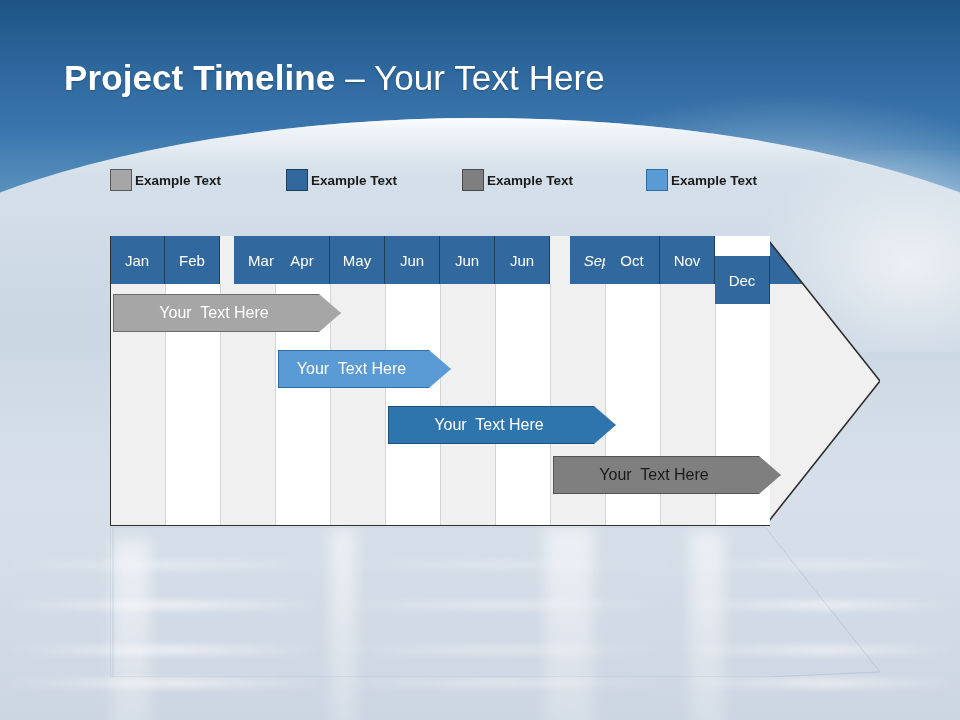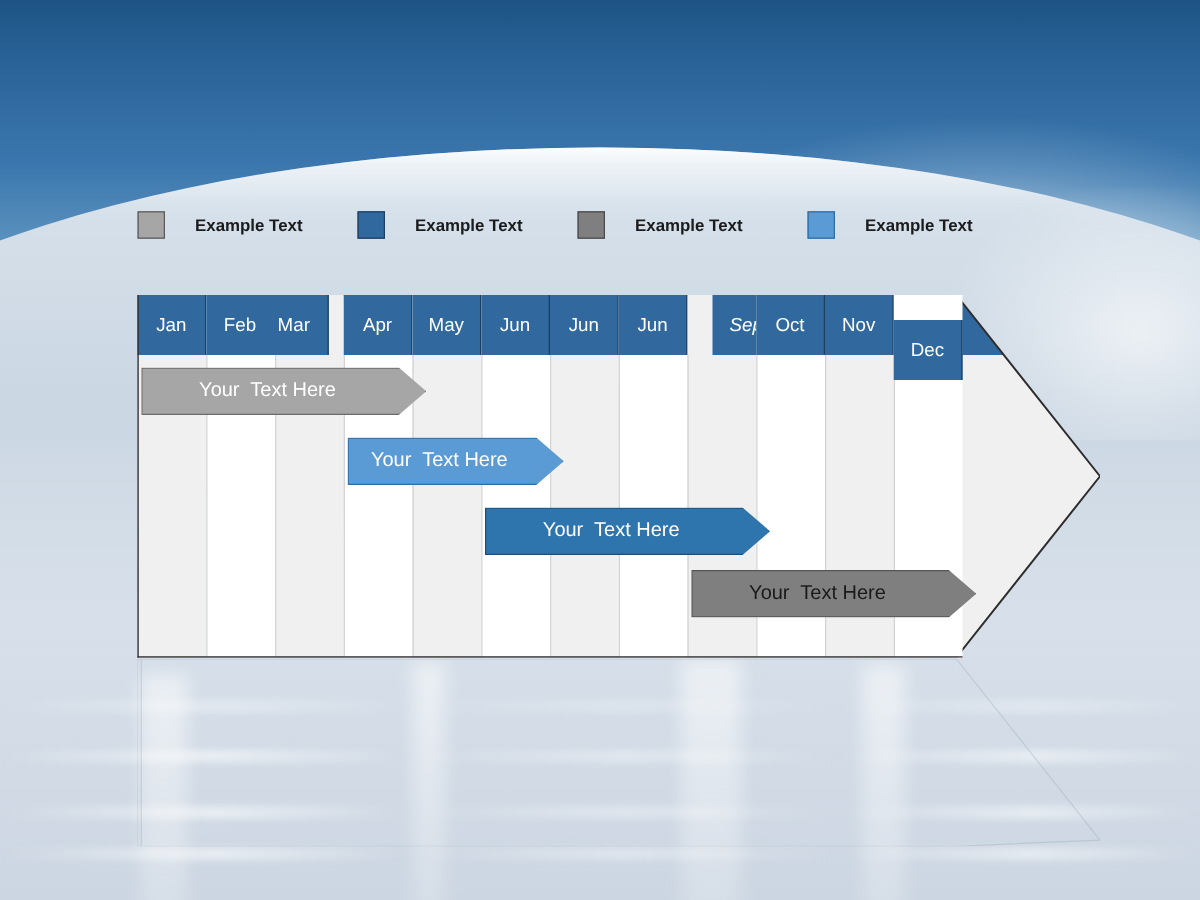--- a/index.html
+++ b/index.html
@@ -86,21 +86,21 @@
   .legend-item{
     position:absolute; top:0; height:28px;
     display:flex; align-items:center;
   }
   .swatch{
     width:22px; height:22px;
     border:1px solid #5a5a5a;
     display:inline-block;
   }
   .legend-label{
-    margin-left:24px;
+    margin-left:3px;
     font-size:13.5px; font-weight:bold; color:#1b1b1b;
     white-space:nowrap;
   }
 
   
   #chart{
     position:absolute;
     left:110px; top:236px;
     width:770px; height:290px;
   }
@@ -175,20 +175,23 @@
 
   <div class="streak" style="left:112px; top:540px;"></div>
   <div class="streak" style="left:330px; top:530px; width:26px;"></div>
   <div class="streak" style="left:545px; top:528px; width:48px;"></div>
   <div class="streak" style="left:690px; top:532px; width:34px;"></div>
   <div class="ripple" style="top:600px;"></div>
   <div class="ripple" style="top:645px;"></div>
   <div class="ripple" style="top:678px;"></div>
   <div class="ripple" style="top:560px; opacity:.6;"></div>
 
+  <div class="title">
+    <span class="bold">Project Timeline</span><span class="light"> – </span><span class="light">Your Text Here</span>
+  </div>
 
   <div class="legend">
       <div class="legend-item" style="left: 0px;">
         <span class="swatch" style="background: rgb(166, 166, 166); border-color: rgb(90, 90, 90);"></span>
         <span class="legend-label">Example Text</span>
       </div>
       <div class="legend-item" style="left: 176px;">
         <span class="swatch" style="background: rgb(49, 105, 159); border-color: rgb(29, 63, 96);"></span>
         <span class="legend-label">Example Text</span>
       </div>
@@ -214,21 +217,21 @@
     </svg>
 
     <div class="grid">
         <div class="col shade" style="left: 0px;"></div>
         <div class="hdr" style="left: 0px;">Jan</div>
         <div class="col plain" style="left: 55px;"></div>
         <div class="col-sep" style="left: 55px;"></div>
         <div class="hdr" style="left: 55px;">Feb</div>
         <div class="col shade" style="left: 110px;"></div>
         <div class="col-sep" style="left: 110px;"></div>
-        <div class="hdr" style="left: 98px;">Mar</div>
+        <div class="hdr" style="left: 124px;">Mar</div>
         <div class="col plain" style="left: 165px;"></div>
         <div class="col-sep" style="left: 165px;"></div>
         <div class="hdr" style="left: 165px;">Apr</div>
         <div class="col shade" style="left: 220px;"></div>
         <div class="col-sep" style="left: 220px;"></div>
         <div class="hdr" style="left: 220px;">May</div>
         <div class="col plain" style="left: 275px;"></div>
         <div class="col-sep" style="left: 275px;"></div>
         <div class="hdr" style="left: 275px;">Jun</div>
         <div class="col shade" style="left: 330px;"></div>

